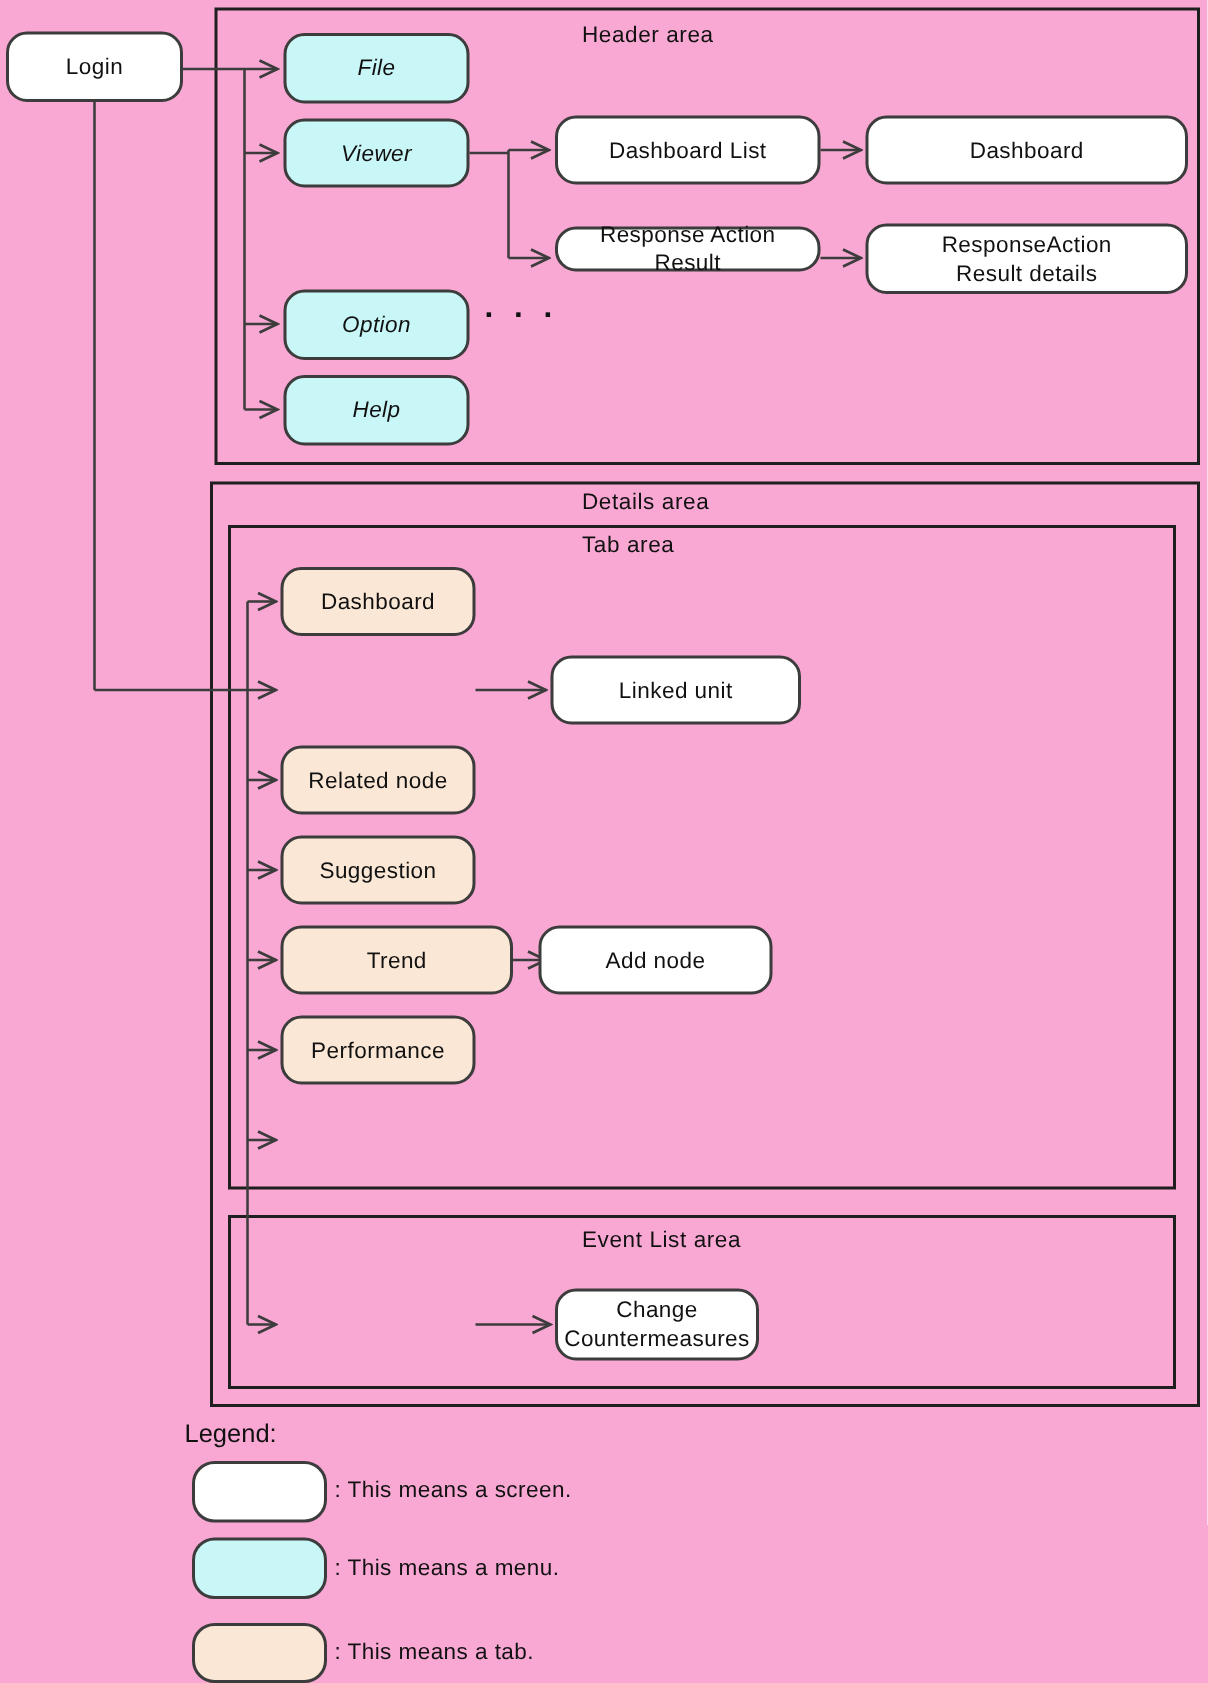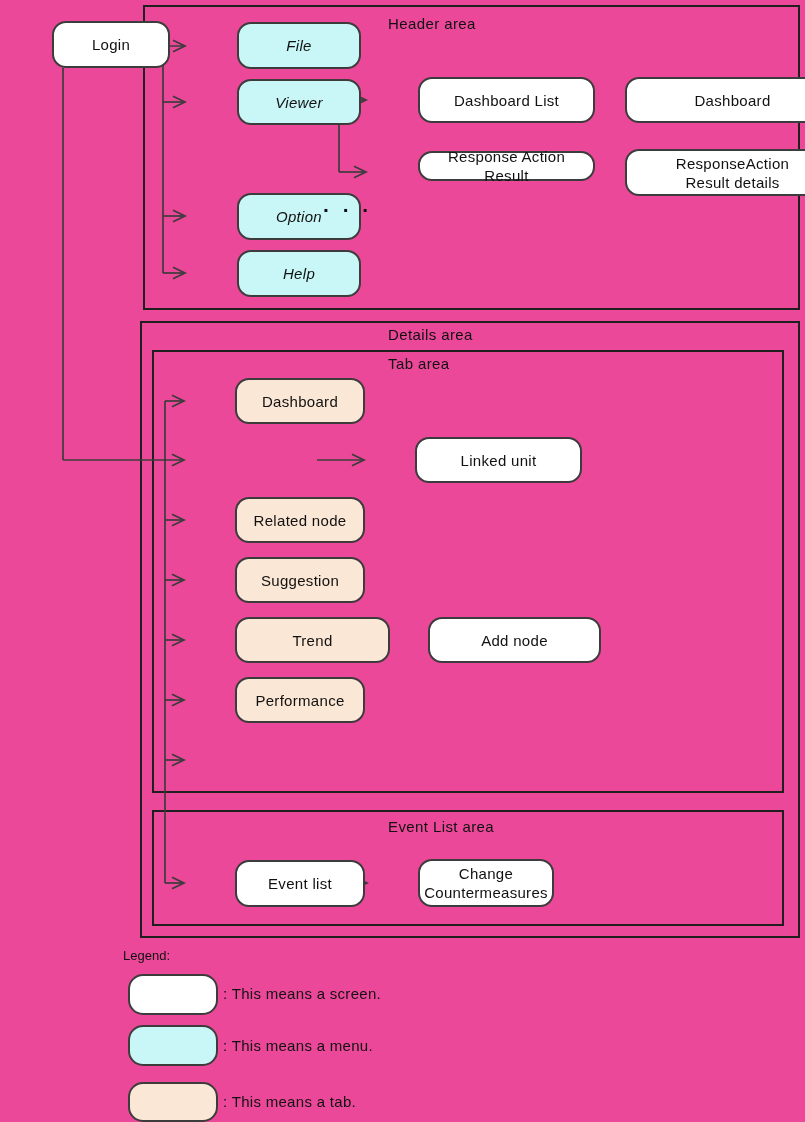--- a/index.html
+++ b/index.html
@@ -1,19 +1,19 @@
 <!DOCTYPE html>
 <html style="--screen-fill: #ffffff; --menu-fill: #c9f6f6; --tab-fill: #fbe7d5; --node-border: #3c3c3c; --area-border: #1f1f1f; --text: #111111;"><head>
 <meta charset="utf-8">
 <style>
   html,body{margin:0;padding:0;background:#ffffff;}
   .canvas{
     position:relative;
     width:805px;height:1122px;
-    background:#ec4899;
+    background:#f9a8d4;
     font-family:"Liberation Sans", sans-serif;
     color:var(--text,#111111);
     overflow:hidden;
   }
   .wires{position:absolute;left:0;top:0;width:805px;height:1122px;}
   .area{
     position:absolute;
     border:2px solid var(--area-border,#1f1f1f);
     background:transparent;
     box-sizing:border-box;
@@ -26,40 +26,39 @@
     line-height:16px;
   }
   .node{
     position:absolute;
     box-sizing:border-box;
     border:2px solid var(--node-border,#3c3c3c);
     border-radius:14px;
     background:var(--screen-fill,#ffffff);
     display:flex;align-items:center;justify-content:center;
     text-align:center;
-    margin-left:48px;
   }
   .node.menu{background:var(--menu-fill,#c9f5f5);font-style:italic;}
   .node.tab{background:var(--tab-fill,#fbe7d5);}
   .lbl{
     font-size:15px;
     letter-spacing:0.3px;
     line-height:19px;
     white-space:pre-line;
   }
   .dots{
     position:absolute;
     font-size:21px;
     font-weight:700;
     letter-spacing:4px;
     line-height:21px;
   }
   .legend-title{
     position:absolute;
-    font-size:13px;
+    font-size:17px;
     line-height:15px;
   }
   .swatch{
     position:absolute;
     box-sizing:border-box;
     width:90px;height:41px;
     border:2px solid var(--node-border,#3c3c3c);
     border-radius:15px;
     background:var(--screen-fill,#ffffff);
   }
@@ -171,27 +170,24 @@
   <div class="node tab" style="left:187px;top:617px;width:155px;height:46px">
     <span class="lbl">Trend</span>
   </div>
   <div class="node tab" style="left:187px;top:677px;width:130px;height:46px">
     <span class="lbl">Performance</span>
   </div>
 
   <div class="node" style="left:367px;top:437px;width:167px;height:46px">
     <span class="lbl">Linked unit</span>
   </div>
-  <div class="node" style="left:380px;top:617px;width:173px;height:46px">
+  <div class="node" style="left:359px;top:617px;width:156px;height:46px">
     <span class="lbl">Add node</span>
   </div>
 
-  <div class="node" style="left:187px;top:860px;width:130px;height:47px">
-    <span class="lbl">Event list</span>
-  </div>
   <div class="node" style="left:370px;top:859px;width:136px;height:48px">
     <span class="lbl">Change
 Countermeasures</span>
   </div>
 
   <div class="legend-title" style="left:123px;top:948px">Legend:</div>
 
   <div class="swatch" style="left:128px;top:974px"></div>
   <div class="legend-label" style="left:223px;top:984px">: This means a screen.</div>
 

